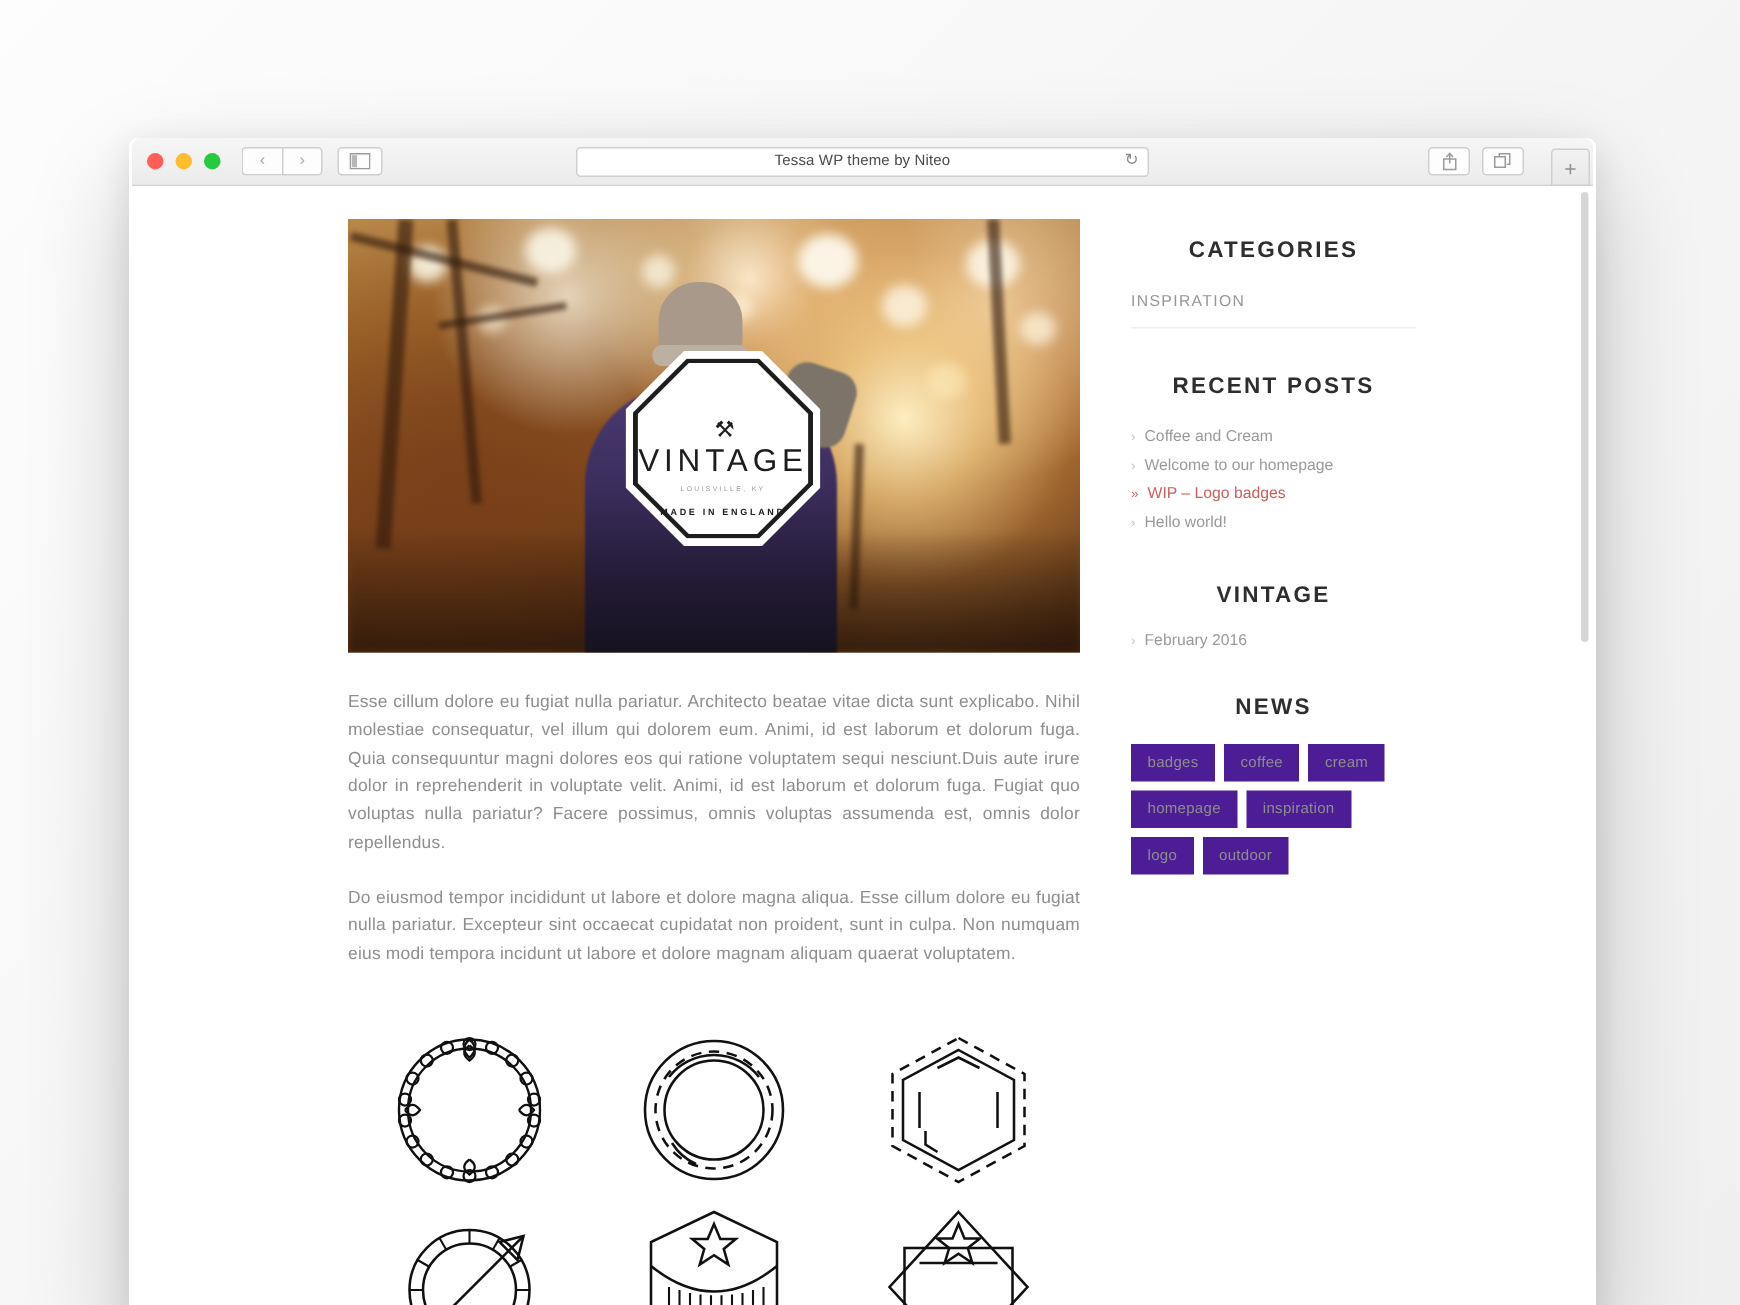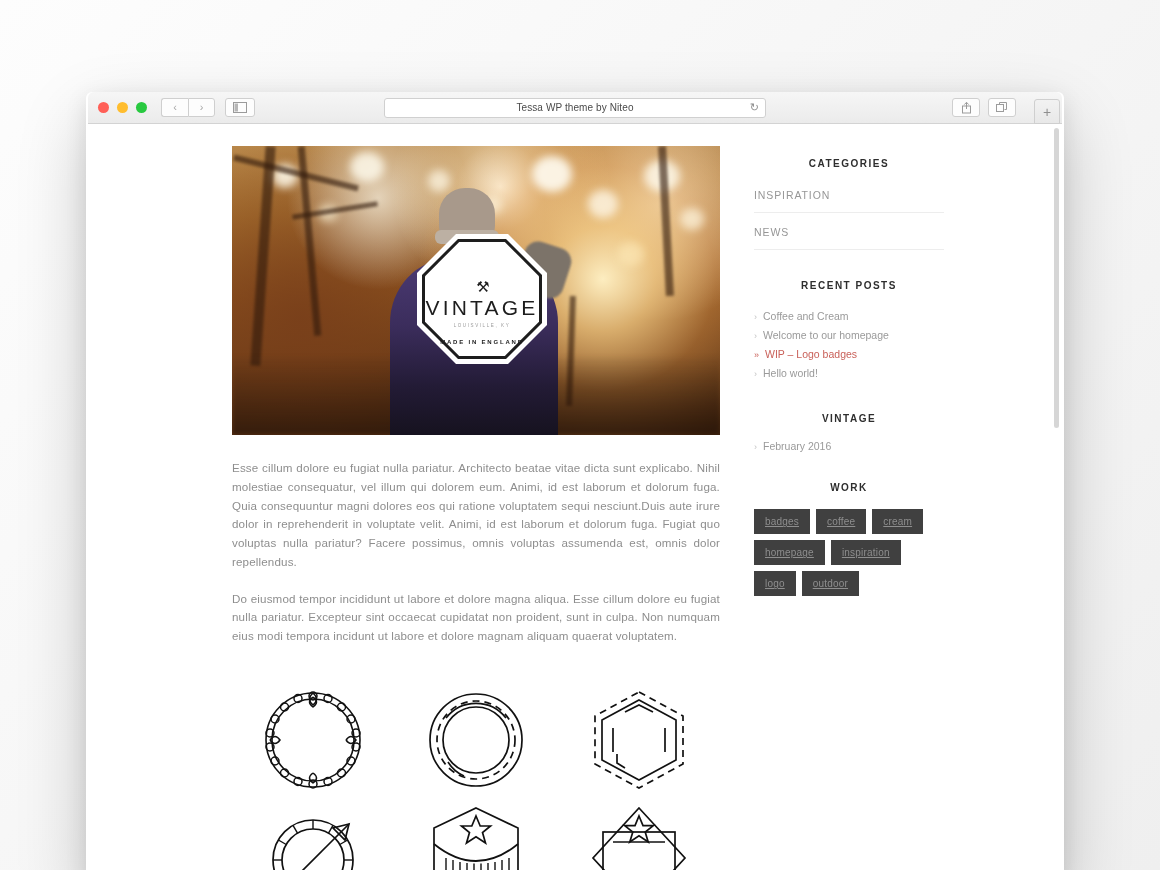--- a/index.html
+++ b/index.html
@@ -293,21 +293,21 @@
 
   
   #sidebar {
     width: 190px;
     margin-left: 24px;
     padding-top: 12px;
   }
   .widget { margin-bottom: 30px; }
   .widget-title {
     text-align: center;
-    font-size: 10px;
+    font-size: 15px;
     font-weight: bold;
     letter-spacing: 1.5px;
     color: #2e2e2e;
     margin-bottom: 16px;
   }
 
   .cat-list { list-style: none; }
   .cat-list li {
     border-bottom: 1px solid #ededed;
     padding: 9px 0;
@@ -395,27 +395,26 @@
     gap: 6px;
   }
   .archive-list .chev { font-size: 9px; color: #c2c2c2; }
 
   #tagcloud {
     display: flex;
     flex-wrap: wrap;
     gap: 6px;
   }
   .tag {
-    background: #404040;
+    background: #4c1d95;
     color: #8e8e8e;
     font-size: 10px;
     padding: 7px 11px;
     letter-spacing: .2px;
     white-space: nowrap;
-    text-decoration: underline;
   }
 
   
   #page-scroll {
     position: absolute;
     right: 3px; top: 0;
     width: 5px; height: 754px;
     background: transparent;
   }
   #page-scroll .thumb {
@@ -647,21 +646,20 @@
 
         </div>
       </div>
 
       <div id="sidebar">
 
         <div class="widget">
           <div class="widget-title">CATEGORIES</div>
           <ul class="cat-list">
             <li><a>INSPIRATION</a></li>
-            <li><a>NEWS</a></li>
           </ul>
         </div>
 
 
         <div class="widget">
           <div class="widget-title">RECENT POSTS</div>
           <ul class="post-list">
             <li>
               <span class="chev">›</span>
               <span>Coffee and Cream</span>
@@ -686,21 +684,21 @@
           <div class="widget-title">VINTAGE</div>
           <ul class="archive-list">
             <li>
               <span class="chev">›</span>
               <span>February 2016</span>
             </li>
           </ul>
         </div>
 
         <div class="widget">
-          <div class="widget-title">WORK</div>
+          <div class="widget-title">NEWS</div>
           <div id="tagcloud">
             <span class="tag">badges</span>
             <span class="tag">coffee</span>
             <span class="tag">cream</span>
             <span class="tag">homepage</span>
             <span class="tag">inspiration</span>
             <span class="tag">logo</span>
             <span class="tag">outdoor</span>
           </div>
         </div>

